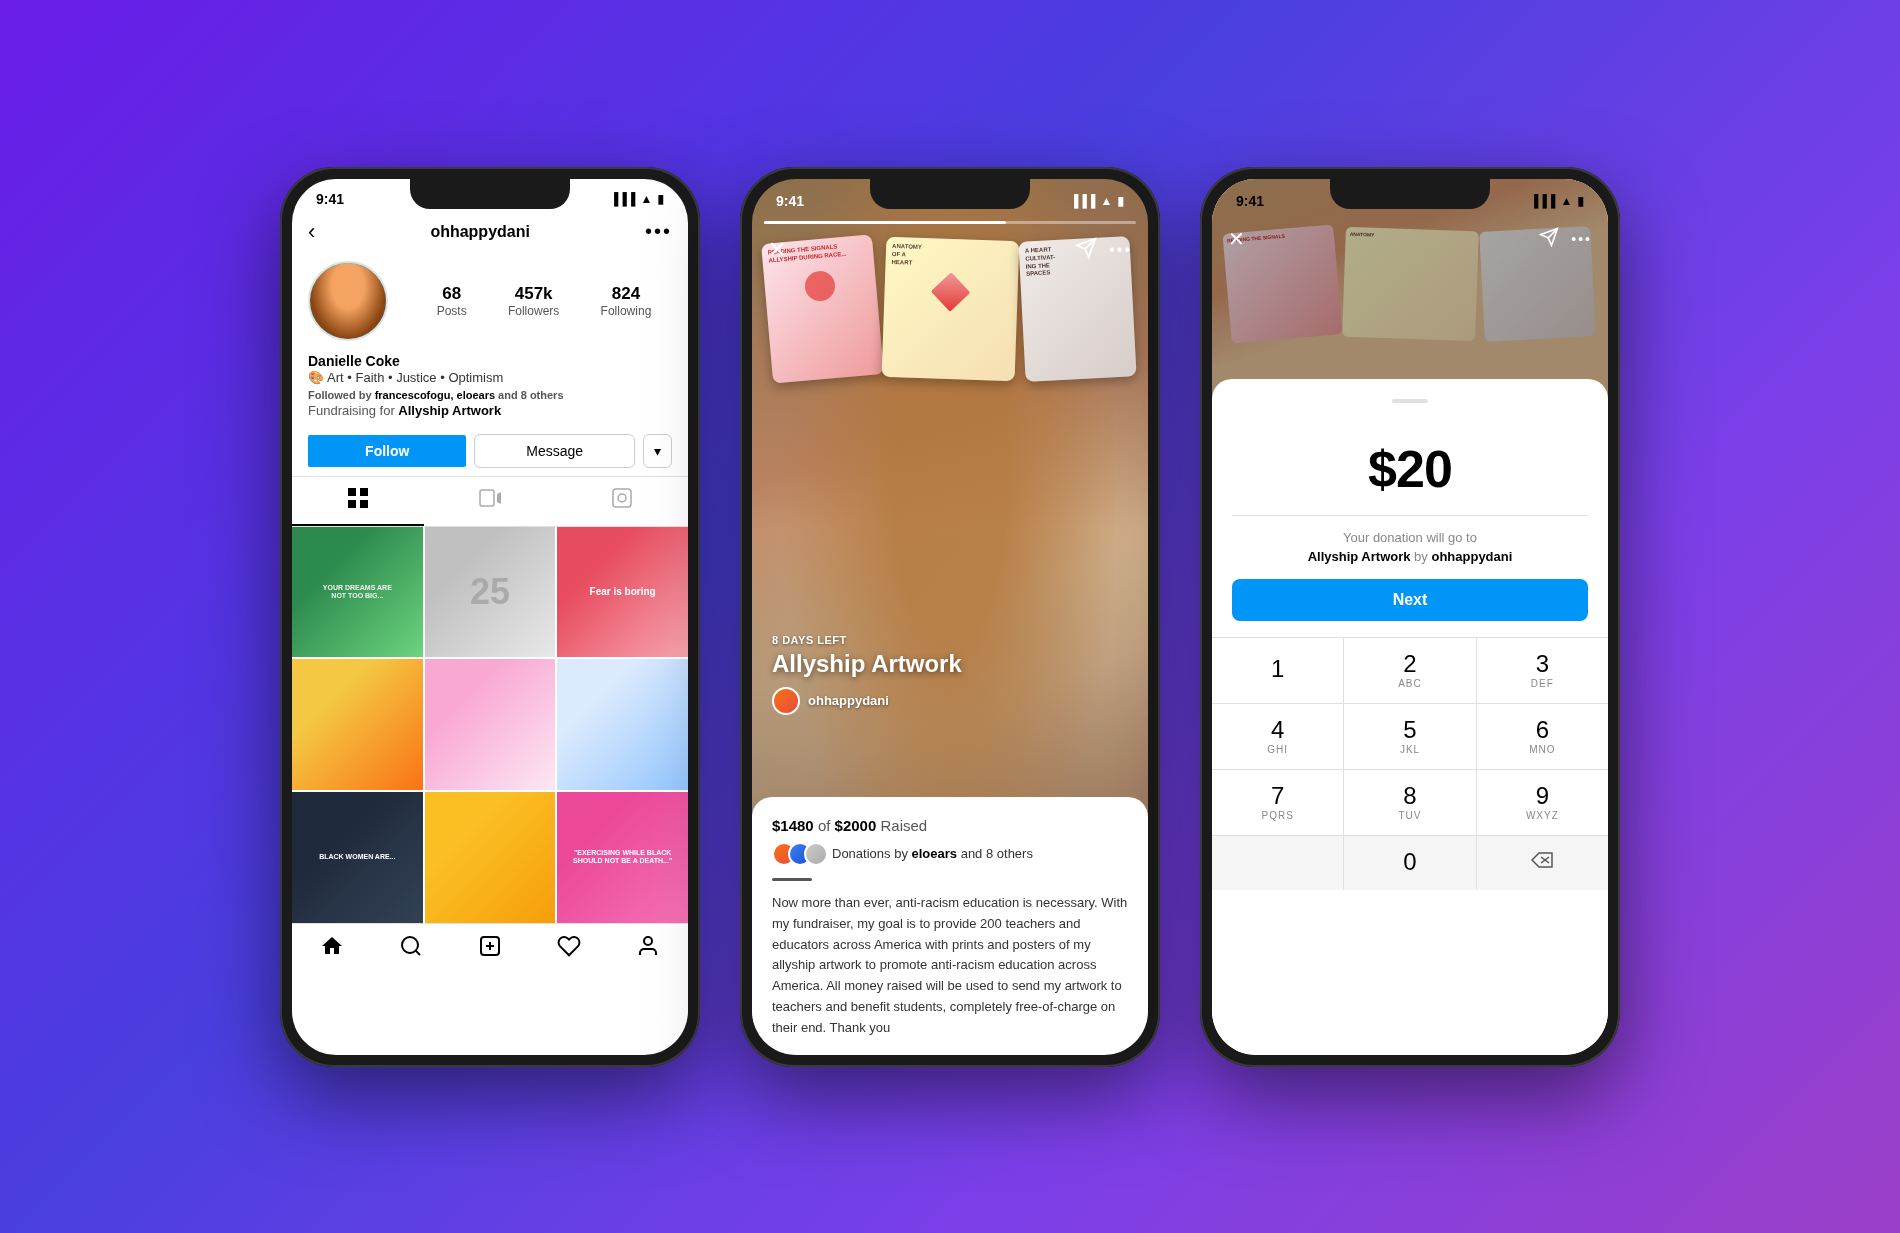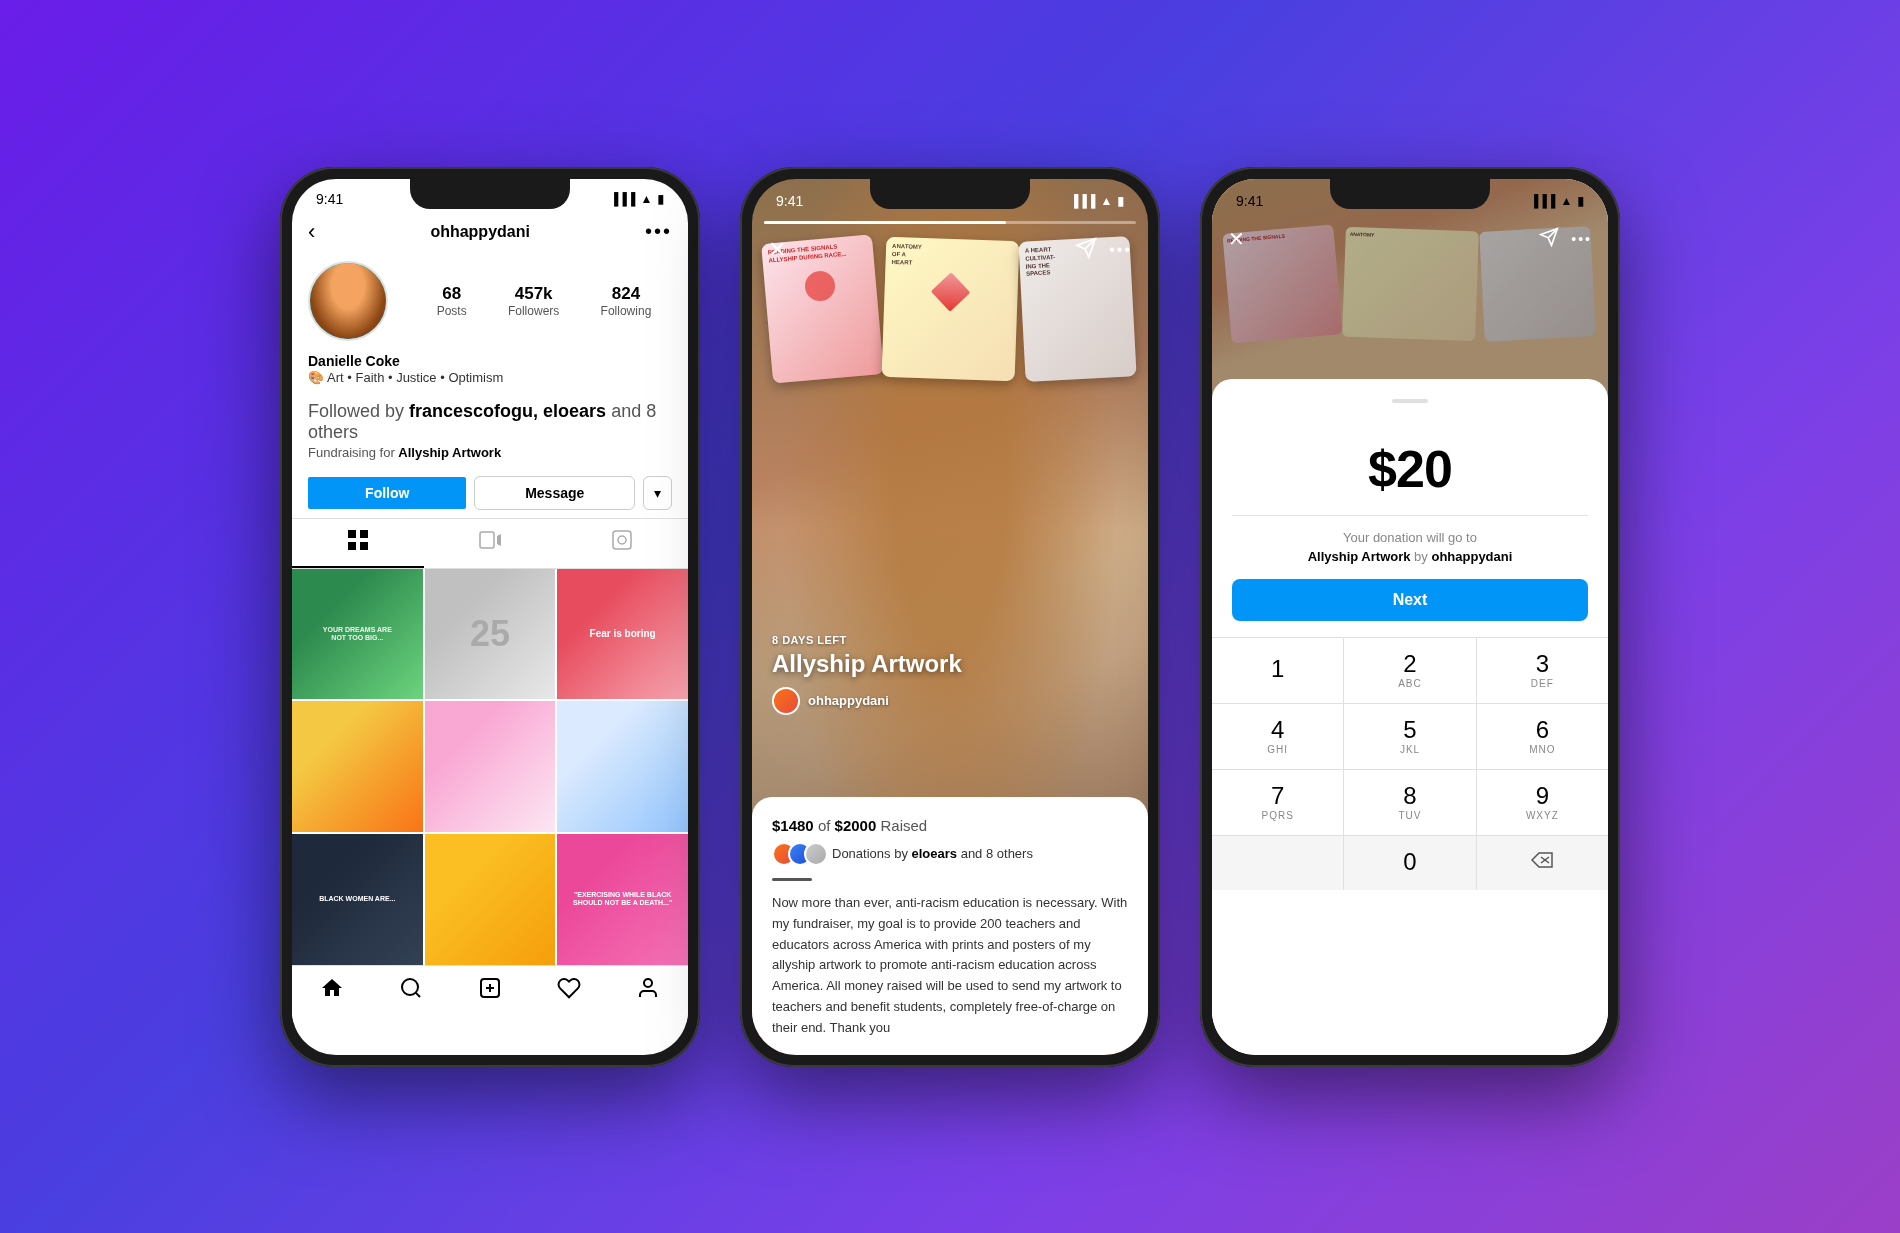--- a/index.html
+++ b/index.html
@@ -47,21 +47,21 @@
     .status-bar {
       display: flex;
       justify-content: space-between;
       align-items: center;
       padding: 12px 24px 4px;
       font-size: 13px;
       font-weight: 600;
       position: relative;
       z-index: 5;
     }
-    .status-bar .time { font-weight: 400; font-size: 14px; }
+    .status-bar .time { font-weight: 700; font-size: 14px; }
     .status-icons { display: flex; gap: 5px; align-items: center; font-size: 12px; }
 
     .profile-header {
       display: flex;
       align-items: center;
       padding: 8px 16px;
       justify-content: space-between;
     }
     .back-btn { font-size: 22px; color: #000; cursor: pointer; }
     .profile-username { font-size: 16px; font-weight: 700; color: #000; }
@@ -99,21 +99,21 @@
       flex: 1;
       justify-content: space-around;
     }
     .stat-item { text-align: center; }
     .stat-number { font-size: 17px; font-weight: 700; color: #000; }
     .stat-label { font-size: 12px; color: #555; }
 
     .profile-info { padding: 4px 16px 8px; }
     .profile-name { font-size: 14px; font-weight: 700; color: #000; }
     .profile-bio { font-size: 13px; color: #333; line-height: 1.4; }
-    .profile-followed { font-size: 18px; color: #555; margin-top: 14px; }
+    .profile-followed { font-size: 11px; color: #555; margin-top: 2px; font-weight: bold; }
     .profile-followed strong { color: #000; }
     .profile-fundraise { font-size: 13px; color: #555; margin-top: 2px; }
     .profile-fundraise strong { color: #000; }
 
     .profile-actions {
       display: flex;
       gap: 8px;
       padding: 8px 16px;
       align-items: center;
     }
@@ -129,21 +129,21 @@
       cursor: pointer;
     }
     .btn-message {
       flex: 1;
       background: #fff;
       color: #000;
       border: 1.5px solid #ccc;
       border-radius: 6px;
       padding: 8px;
       font-size: 14px;
-      font-weight: 700;
+      font-weight: 400;
       cursor: pointer;
     }
     .btn-dropdown {
       background: #fff;
       color: #000;
       border: 1.5px solid #ccc;
       border-radius: 6px;
       padding: 8px 10px;
       font-size: 14px;
       cursor: pointer;

